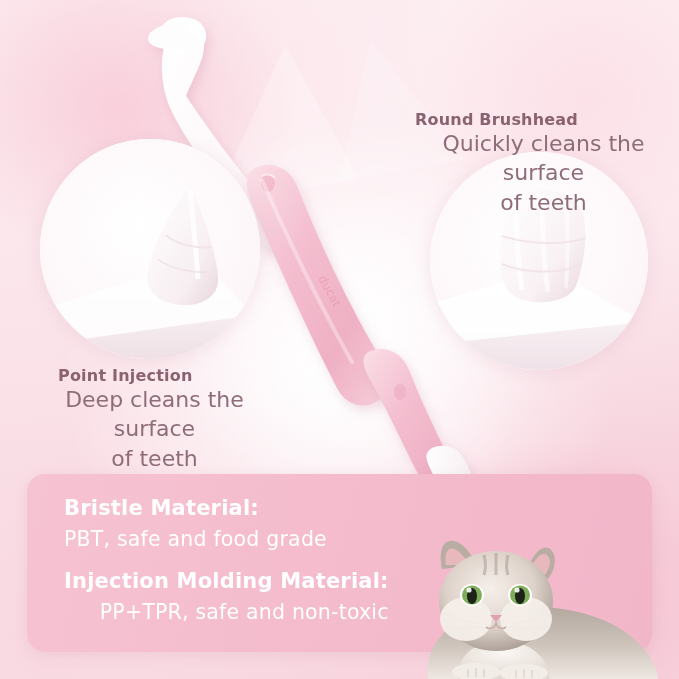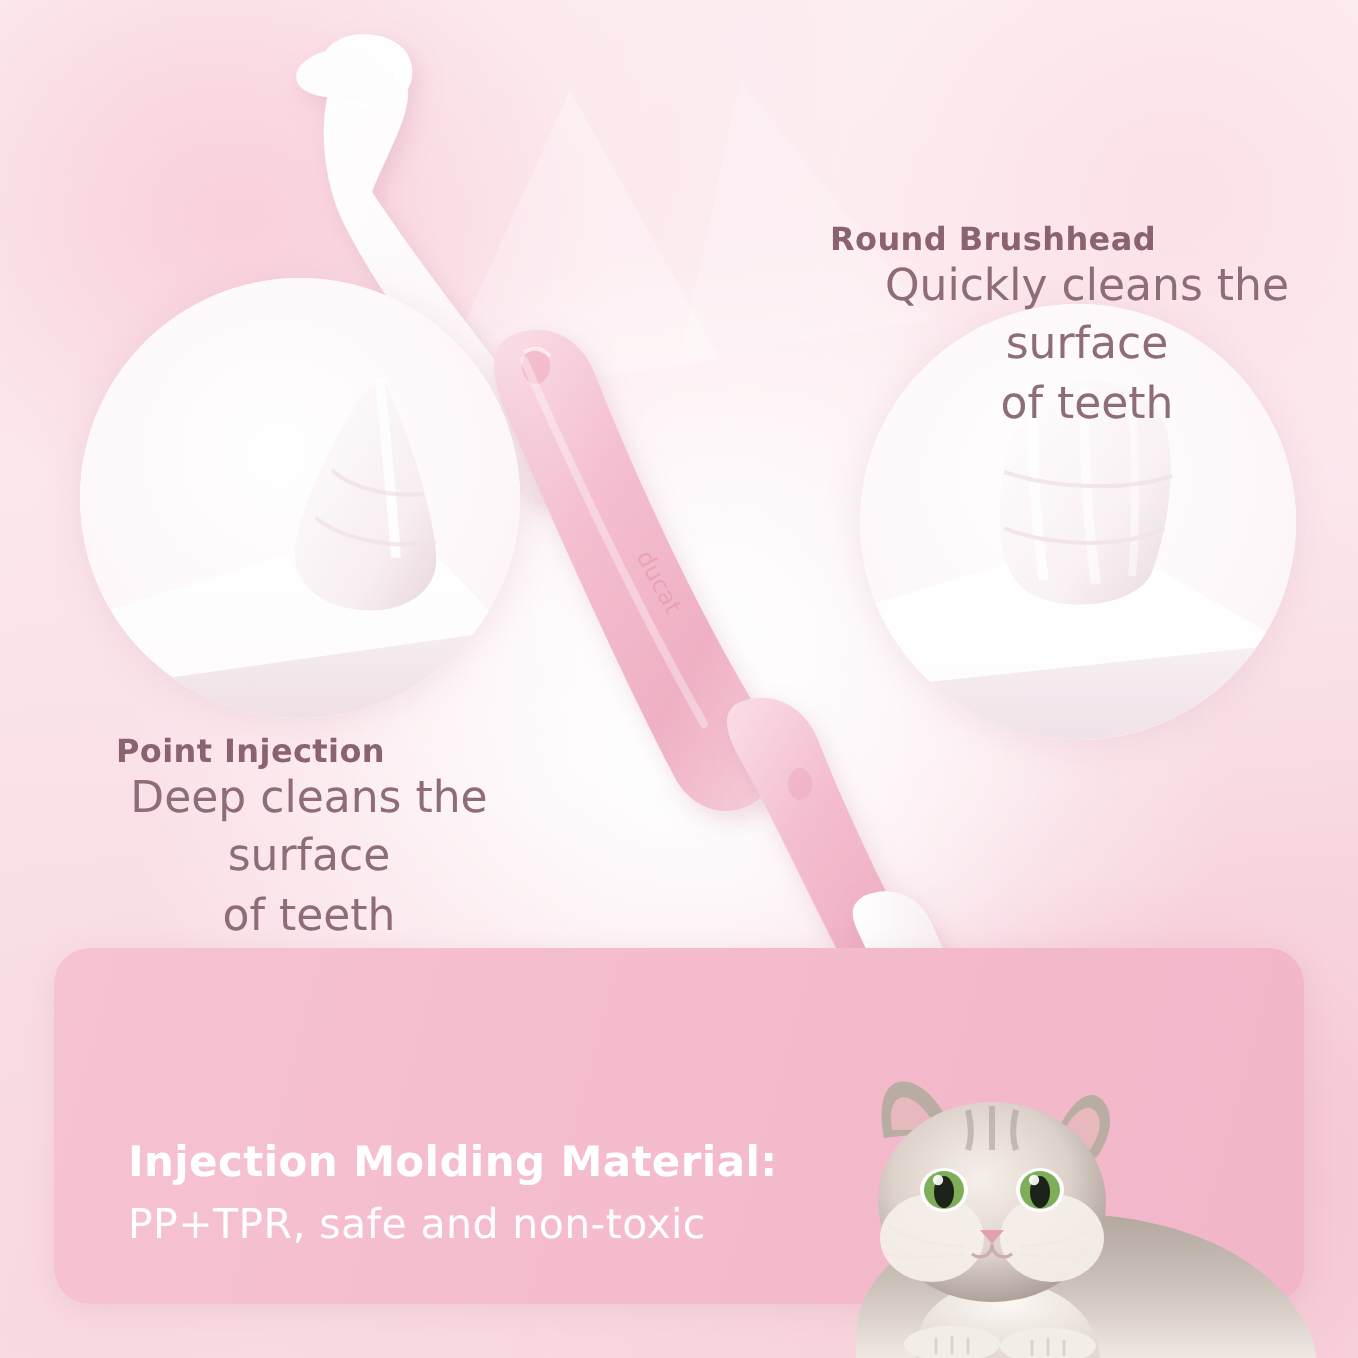--- a/index.html
+++ b/index.html
@@ -82,21 +82,21 @@
   #panel .p-title{
     font-family:"DejaVu Sans", sans-serif;
     font-weight:700;font-size:21px;color:#ffffff;letter-spacing:.2px;
   }
   #panel .p-body{
     font-family:"DejaVu Sans", sans-serif;
     font-weight:400;font-size:20.5px;color:#ffffff;letter-spacing:.2px;
   }
   #panel .blk{position:absolute;left:37px;}
   #blk1{top:22px;}
-  #blk2{top:95px;}
+  #blk2{top:95px;text-align:right;}
   #panel .p-body{margin-top:7px;}
 
   
   #cat{position:absolute;right:8px;bottom:0px;width:265px;height:180px;}
 </style>
 </head>
 <body>
 
 <div id="stage">
 
@@ -252,20 +252,24 @@
     <div class="label-body">of teeth</div>
   </div>
 
   <div id="label-point">
     <div class="label-title">Point Injection</div>
     <div class="label-body">Deep cleans the surface</div>
     <div class="label-body">of teeth</div>
   </div>
 
   <div id="panel">
+    <div class="blk" id="blk1">
+      <div class="p-title">Bristle Material:</div>
+      <div class="p-body">PBT, safe and food grade</div>
+    </div>
     <div class="blk" id="blk2">
       <div class="p-title">Injection Molding Material:</div>
       <div class="p-body">PP+TPR, safe and non-toxic</div>
     </div>
   </div>
 
   <svg id="cat" viewBox="0 0 265 180">
     <defs>
       <linearGradient id="furBody" x1="0" y1="0" x2="0" y2="1">
         <stop offset="0%" stop-color="#b3a79e"></stop>

